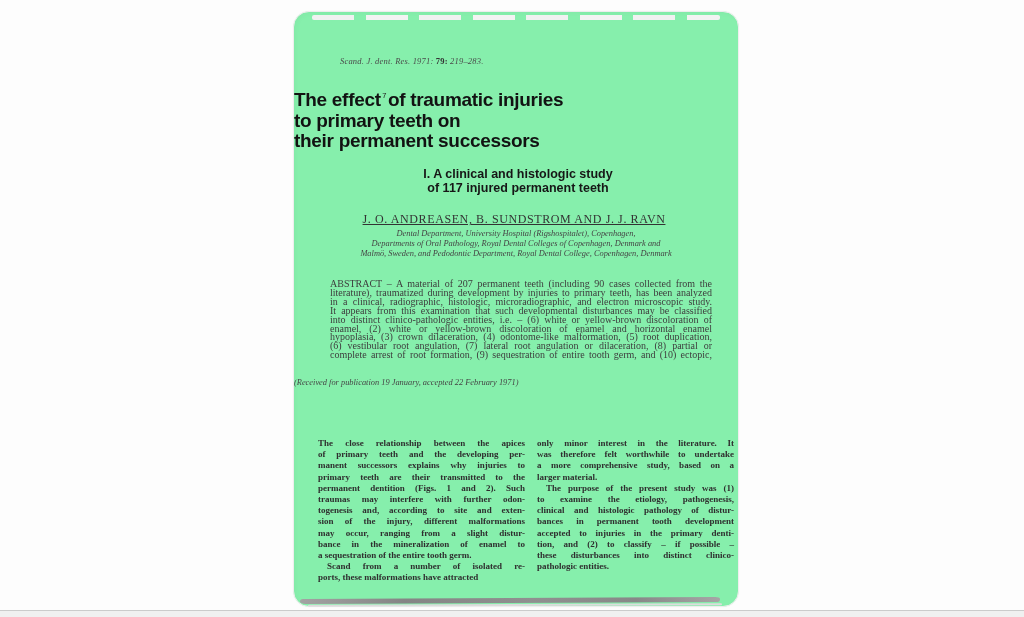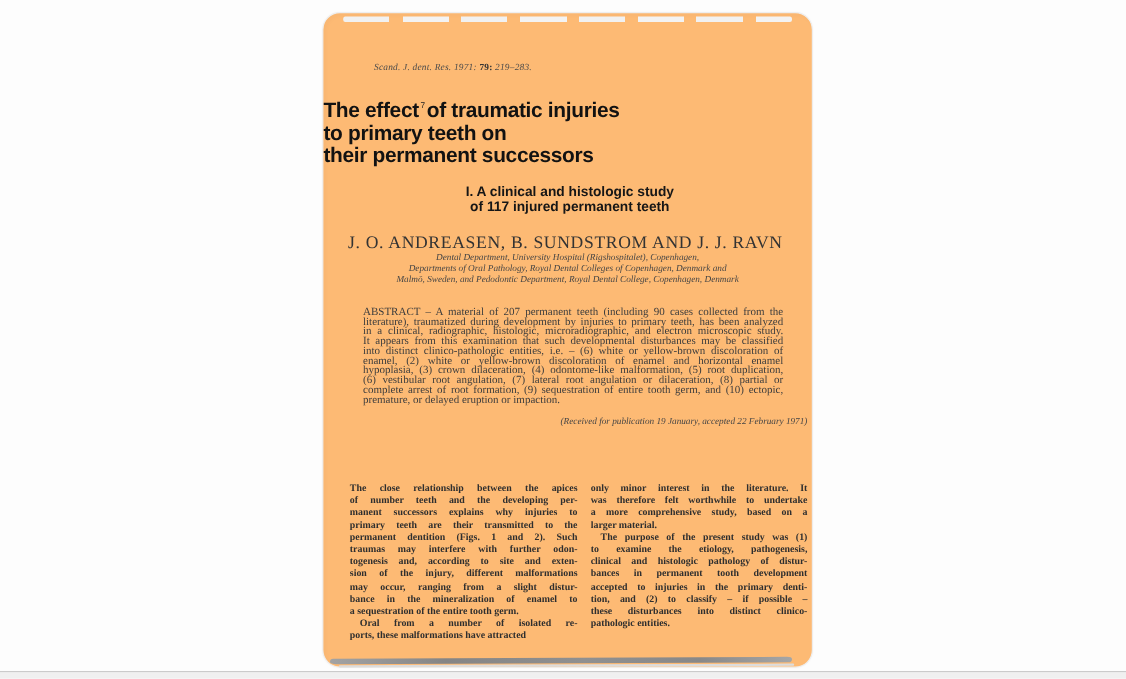--- a/index.html
+++ b/index.html
@@ -6,21 +6,21 @@
   body {
     width: 1024px; height: 617px;
     background: #fdfdfd;
     overflow: hidden;
     position: relative;
     font-family: "Liberation Serif", serif;
   }
   .paper {
     position: absolute; left: 293px; top: 11px;
     width: 444px; height: 594px;
-    background: #fdba74;
+    background: #86efac;
     border: 1px solid #eeeeee;
     border-radius: 16px;
     box-shadow: inset 2px 2px 5px rgba(0,0,0,0.025), 0 0 2px rgba(0,0,0,0.03);
   }
   .top-dashes {
     position: absolute; top: 3px; left: 18px; right: 18px; height: 5px;
     background: repeating-linear-gradient(90deg,
       #f1f1f1 0 42px, transparent 42px 54px,
       #f3f3f3 54px 96px, transparent 96px 107px);
     border-radius: 2px;
@@ -43,36 +43,36 @@
     font-weight: 400; letter-spacing: 0; color: #222;
   }
   .subtitle {
     position: absolute; top: 151px; left: 0; width: 440px; margin: 4px;
     font-family: "Liberation Sans", sans-serif;
     font-weight: bold; font-size: 12.5px; line-height: 14px;
     color: #161616; text-align: center;
   }
   .authors {
     position: absolute; top: 200px; left: 0; width: 440px;
-    text-align: center; font-size: 16px; letter-spacing: 0.6px; color: #333;
+    text-align: center; font-size: 12px; letter-spacing: 0.6px; color: #333; text-decoration: underline;
   }
   .affiliation {
     position: absolute; top: 217px; left: 20px; width: 404px;
     font-size: 8.4px; font-style: italic; line-height: 10px; color: #444;
   }
   .affiliation .ln { text-align: center; }
   .abstract {
     position: absolute; top: 268px; left: 36px; width: 382px;
     font-size: 10px; line-height: 8.9px; color: #3d3d3d;
   }
   .abstract .ln { text-align: justify; text-align-last: justify; }
   .abstract .ln-end { text-align-last: left; }
   .received {
     position: absolute; top: 366px; left: 0; width: 440px;
-    text-align: right; font-style: italic; font-size: 8.4px; color: #444;
+    text-align: left; font-style: italic; font-size: 8.4px; color: #444;
   }
   .col {
     position: absolute; top: 426px;
     font-size: 9px; line-height: 11.2px; color: #2f2f2f;
   }
   .col .ln { text-align: justify; text-align-last: justify; font-weight: bold; }
   .col .ln-end { text-align-last: left; }
   .ln-indent { text-indent: 9px; }
   .col-left { left: 24px; width: 207px; }
   .col-right { left: 243px; width: 197px; }
@@ -123,38 +123,37 @@
   <div class="abstract">
       <div class="ln">ABSTRACT – A material of 207 permanent teeth (including 90 cases collected from the</div>
       <div class="ln">literature), traumatized during development by injuries to primary teeth, has been analyzed</div>
       <div class="ln">in a clinical, radiographic, histologic, microradiographic, and electron microscopic study.</div>
       <div class="ln">It appears from this examination that such developmental disturbances may be classified</div>
       <div class="ln">into distinct clinico-pathologic entities, i.e. – (6) white or yellow-brown discoloration of</div>
       <div class="ln">enamel, (2) white or yellow-brown discoloration of enamel and horizontal enamel</div>
       <div class="ln">hypoplasia, (3) crown dilaceration, (4) odontome-like malformation, (5) root duplication,</div>
       <div class="ln">(6) vestibular root angulation, (7) lateral root angulation or dilaceration, (8) partial or</div>
       <div class="ln">complete arrest of root formation, (9) sequestration of entire tooth germ, and (10) ectopic,</div>
-      <div class="ln ln-end">premature, or delayed eruption or impaction.</div>
     </div>
 
   <div class="received">(Received for publication 19 January, accepted 22 February 1971)</div>
 
   <div class="col col-left">
       <div class="ln">The close relationship between the apices</div>
-      <div class="ln">of number teeth and the developing per-</div>
+      <div class="ln">of primary teeth and the developing per-</div>
       <div class="ln">manent successors explains why injuries to</div>
       <div class="ln">primary teeth are their transmitted to the</div>
       <div class="ln">permanent dentition (Figs. 1 and 2). Such</div>
       <div class="ln">traumas may interfere with further odon-</div>
       <div class="ln">togenesis and, according to site and exten-</div>
       <div class="ln">sion of the injury, different malformations</div>
       <div class="ln">may occur, ranging from a slight distur-</div>
       <div class="ln">bance in the mineralization of enamel to</div>
       <div class="ln ln-end">a sequestration of the entire tooth germ.</div>
-      <div class="ln ln-indent">Oral from a number of isolated re-</div>
+      <div class="ln ln-indent">Scand from a number of isolated re-</div>
       <div class="ln ln-end">ports, these malformations have attracted</div>
     </div>
   <div class="col col-right">
       <div class="ln">only minor interest in the literature. It</div>
       <div class="ln">was therefore felt worthwhile to undertake</div>
       <div class="ln">a more comprehensive study, based on a</div>
       <div class="ln ln-end">larger material.</div>
       <div class="ln ln-indent">The purpose of the present study was (1)</div>
       <div class="ln">to examine the etiology, pathogenesis,</div>
       <div class="ln">clinical and histologic pathology of distur-</div>

